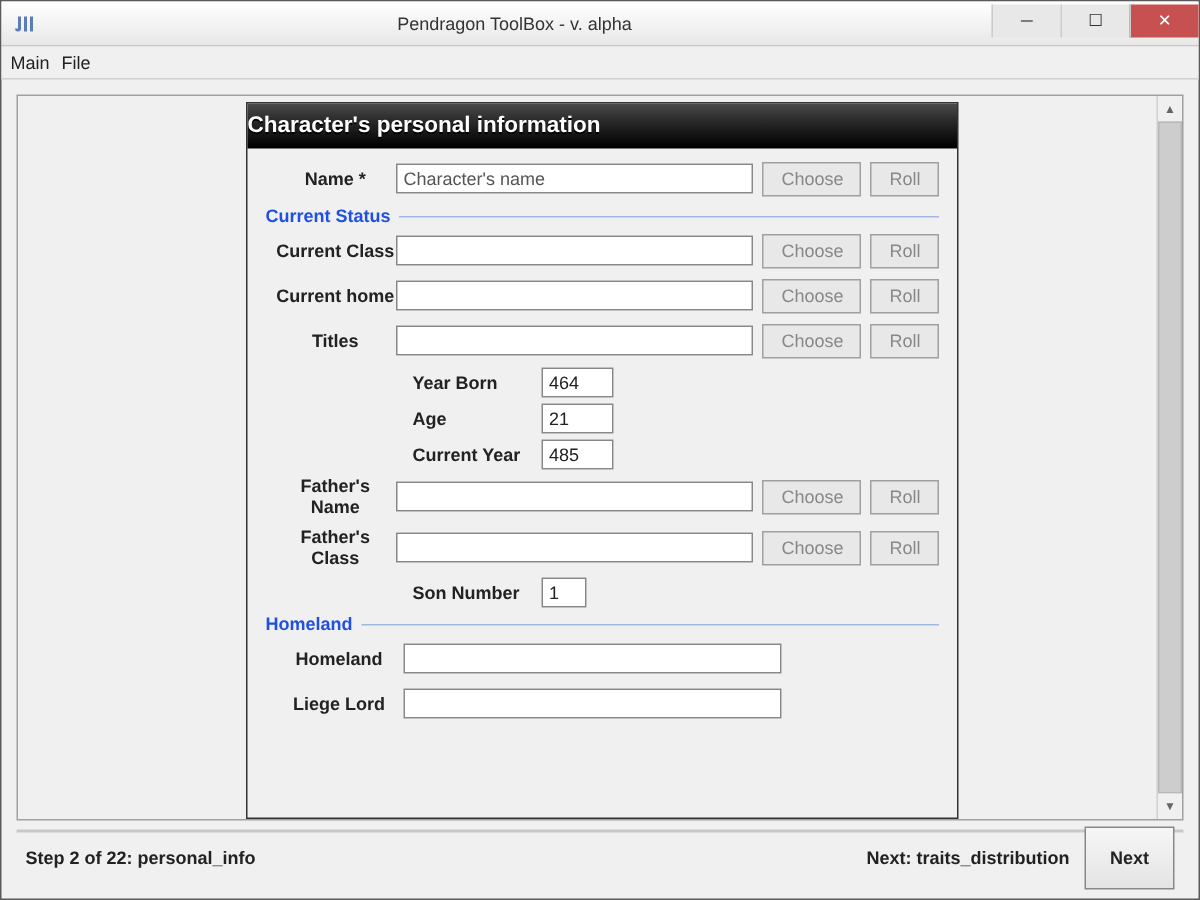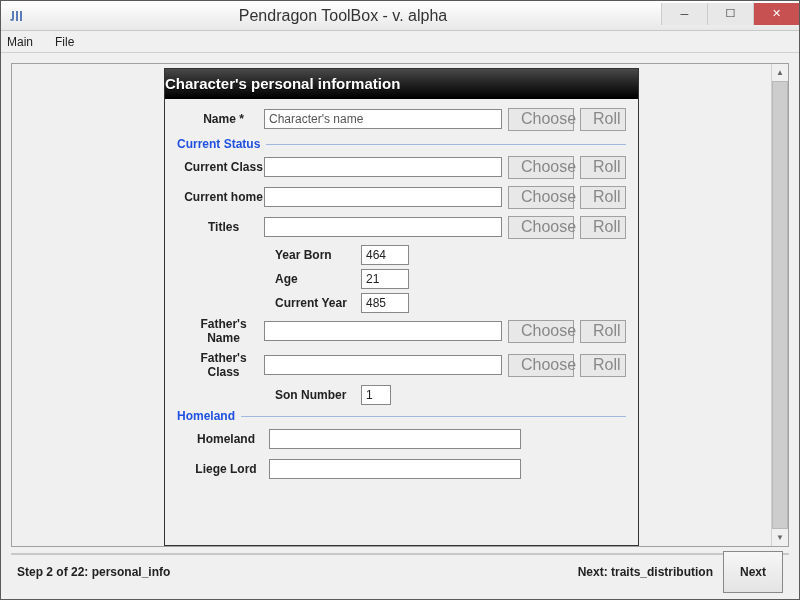--- a/index.html
+++ b/index.html
@@ -1,36 +1,36 @@
 <!DOCTYPE html>
 <html><head>
 <meta charset="utf-8">
 <style>
   * { box-sizing: border-box; }
   html, body { margin: 0; padding: 0; font-family: "Segoe UI", Tahoma, sans-serif; font-size: 12px; background: #999; }
   .window { width: 800px; height: 600px; background: #f0f0f0; border: 1px solid #5a5a5a; display: flex; flex-direction: column; position: relative; }
   .titlebar { height: 30px; background: linear-gradient(#fff, #e8e8e8); border-bottom: 1px solid #c8c8c8; display: flex; align-items: center; }
-  .titlebar-title { flex: 1; text-align: center; color: #333; font-size: 16px; }
+  .titlebar-title { flex: 1; text-align: center; color: #333; font-size: 12px; }
   .win-controls { display: flex; height: 22px; margin-top: -4px; }
   .win-btn { width: 46px; height: 22px; display: flex; align-items: center; justify-content: center; background: #e8e8e8; border-left: 1px solid #ccc; font-size: 11px; color: #333; }
   .win-btn.close { background: #c75050; color: #fff; }
-  .menubar { height: 22px; background: #f0f0f0; border-bottom: 1px solid #d0d0d0; display: flex; align-items: center; padding: 0 6px; gap: 22px; font-size: 12px; color: #222; }
+  .menubar { height: 22px; background: #f0f0f0; border-bottom: 1px solid #d0d0d0; display: flex; align-items: center; padding: 0 6px; gap: 8px; font-size: 12px; color: #222; }
   .menubar span { cursor: default; }
   .client { flex: 1; padding: 10px; display: flex; flex-direction: column; min-height: 0; }
   .scrollwrap { flex: 1; border: 1.5px solid #a0a0a0; background: #f0f0f0; position: relative; display: flex; overflow: hidden; }
   .inner { flex: 1; padding: 0 120px 0 140px; overflow: hidden; display: flex; justify-content: center; }
   .panel { width: 475px; margin-top: 4px; border: 1.5px solid #333; background: #f0f0f0; }
   .panel-header { background: linear-gradient(#4a4a4a, #2a2a2a 40%, #000); color: #fff; font-weight: bold; font-size: 15px; padding: 6px 0; text-shadow: 0 1px 0 #000; border-bottom: 1px solid #000; }
   .panel-body { padding: 8px 12px 12px 12px; }
   .row { display: flex; align-items: center; margin-bottom: 6px; min-height: 24px; }
   .lbl { width: 92px; text-align: center; font-weight: bold; color: #222; font-size: 12px; padding-left: 6px; }
   .field { height: 20px; border: 1px solid #888; background: #fff; padding: 1px 4px; font-size: 12px; font-family: inherit; color: #555; }
   .field.main { width: 252px; }
   .field.small { width: 48px; text-align: left; color: #222; }
-  .btn { height: 23px; border: 1px solid #a0a0a0; background: #e8e8e8; color: #888; font-size: 16px; padding: 0 12px; margin-left: 6px; cursor: default; }
+  .btn { height: 23px; border: 1px solid #a0a0a0; background: #e8e8e8; color: #888; font-size: 12px; padding: 0 12px; margin-left: 6px; cursor: default; }
   .btn.choose { width: 66px; }
   .btn.roll { width: 46px; }
   .section { margin-top: 2px; margin-bottom: 4px; }
   .section-title { color: #2050e0; font-weight: bold; font-size: 12px; display: flex; align-items: center; }
   .section-title .rule { flex: 1; height: 1px; background: #a0b8e0; margin-left: 6px; }
   .sublbl { width: 80px; text-align: left; font-weight: bold; color: #222; font-size: 12px; }
   .indent { margin-left: 98px; display: flex; align-items: center; gap: 6px; margin-bottom: 4px; }
   .scrollbar { width: 17px; background: #f0f0f0; border-left: 1px solid #d0d0d0; position: relative; }
   .sb-track { position: absolute; top: 17px; bottom: 17px; left: 0; right: 0; background: #f0f0f0; }
   .sb-thumb { position: absolute; top: 0; height: 100%; left: 0; right: 0; background: #cdcdcd; border: 1px solid #b8b8b8; }

